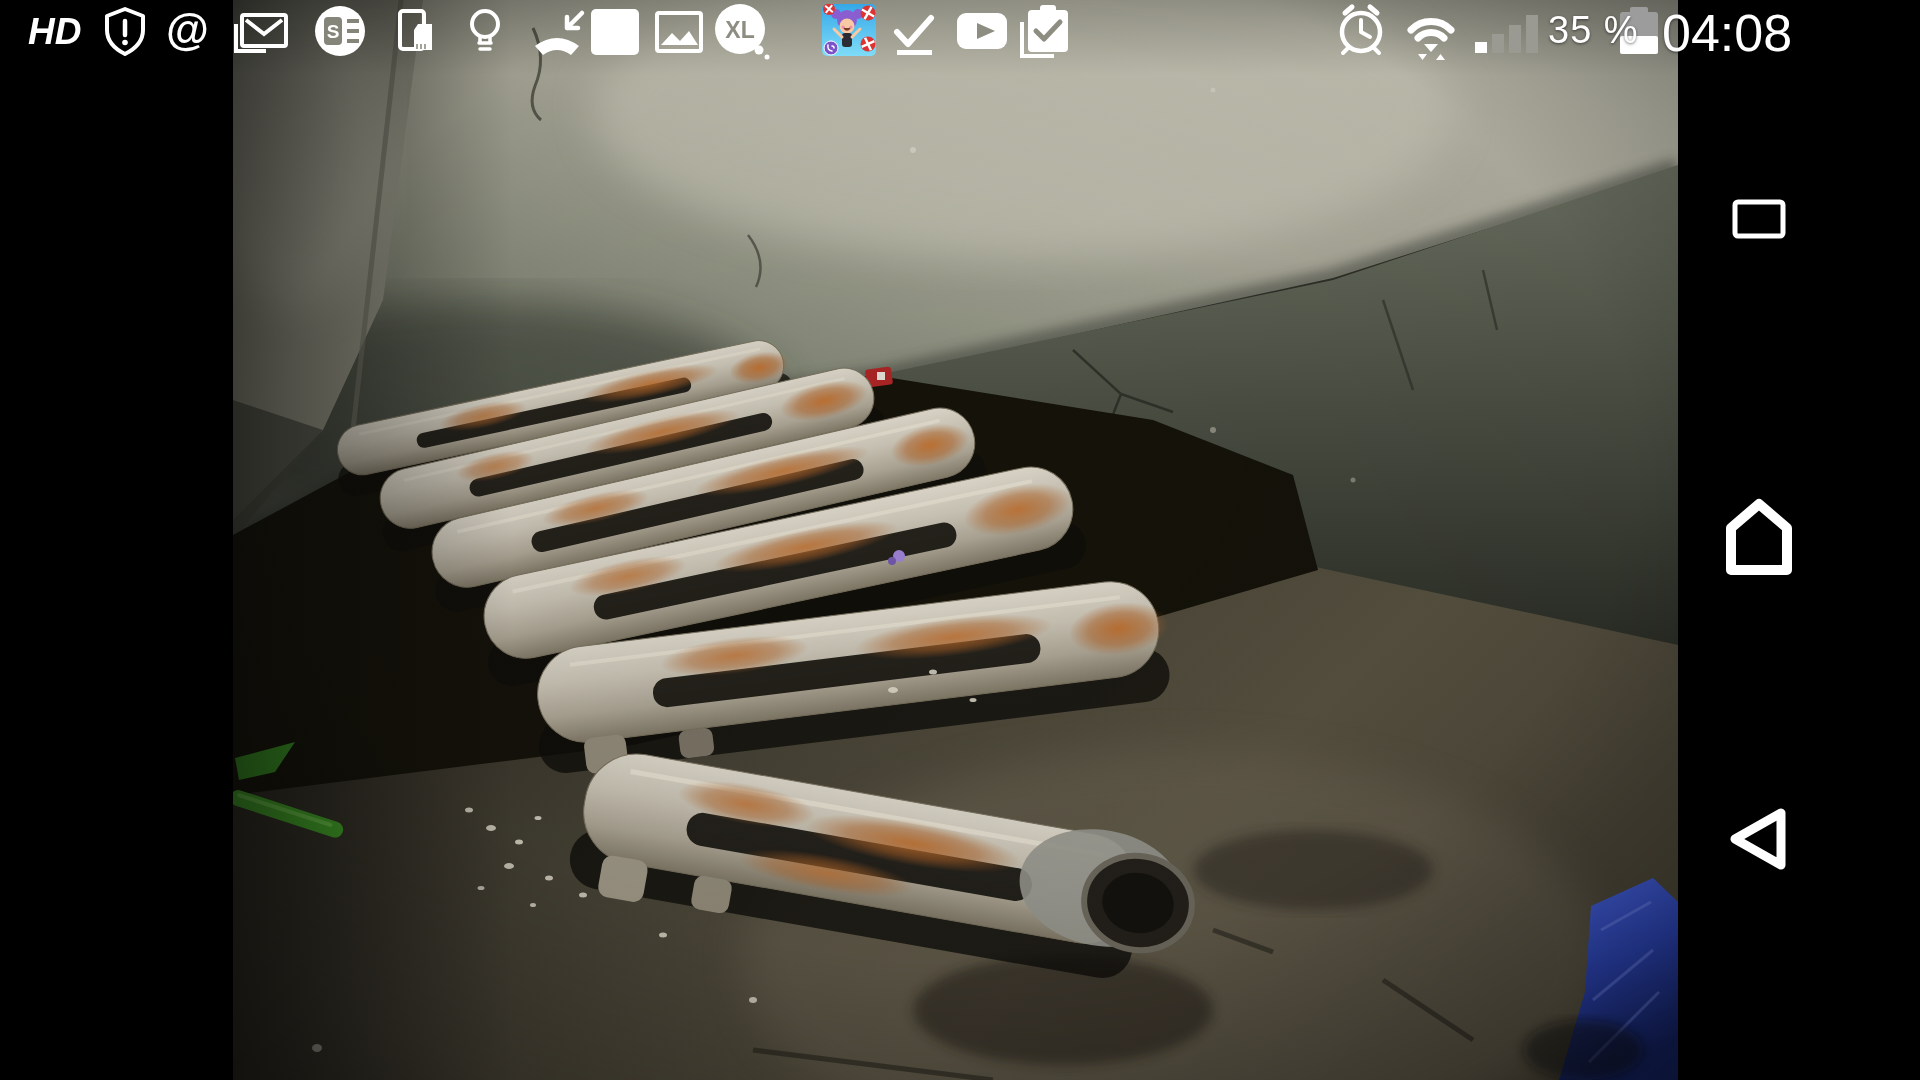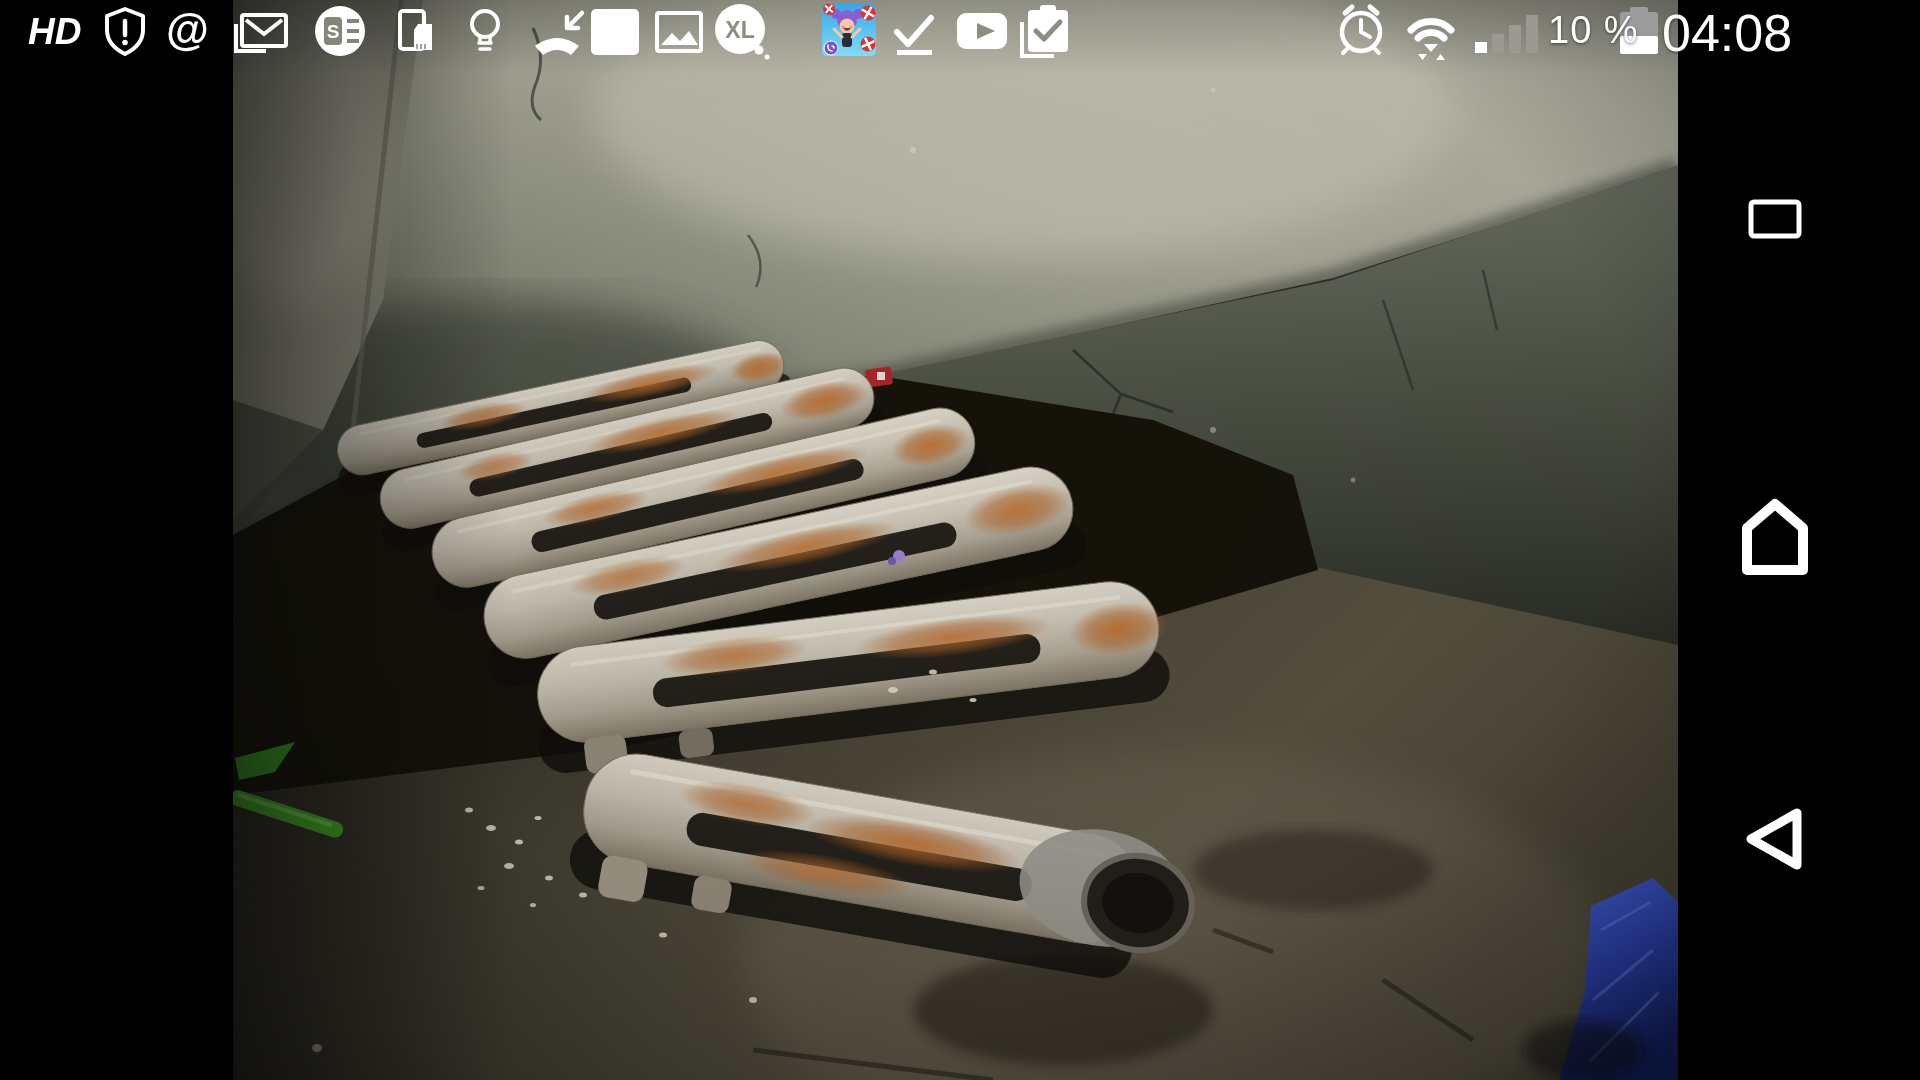--- a/index.html
+++ b/index.html
@@ -1,17 +1,17 @@
 <!DOCTYPE html>
 <html><head>
 <meta charset="utf-8">
 <style>
   html,body{margin:0;padding:0;background:#000;width:1920px;height:1080px;overflow:hidden;
     font-family:"Liberation Sans",sans-serif;}
-  .screen{position:relative;width:1880px;height:1080px;background:#000;padding-left:16px;}
+  .screen{position:relative;width:1880px;height:1080px;background:#000;}
   .photo-wrap{position:absolute;left:233px;top:0;width:1445px;height:1080px;overflow:hidden;background:#2a281f;}
   .photo-wrap svg{display:block;width:100%;height:100%;}
   .status-bar{position:absolute;left:0;top:0;width:1920px;height:60px;z-index:10;}
   .sb-left{position:absolute;left:0;top:0;width:1110px;height:60px;}
   .sb-right{position:absolute;left:1330px;top:0;width:340px;height:60px;}
   .sb-text{position:absolute;color:#fff;text-shadow:0 1px 3px rgba(0,0,0,.55);white-space:nowrap;}
   .sb-percent{left:1548px;top:9px;font-size:38px;letter-spacing:1px;}
   .sb-time{left:1662px;top:3px;font-size:52px;letter-spacing:0px;}
   .nav-bar{position:absolute;right:0;top:0;width:242px;height:1080px;z-index:10;}
   .nav-btn{position:absolute;left:0;width:242px;display:flex;justify-content:center;cursor:pointer;}
@@ -357,21 +357,21 @@
         <rect x="179" y="25" width="12" height="28" fill="#9a9a93"></rect>
         <rect x="196" y="15" width="12" height="38" fill="#9a9a93"></rect>
       </g>
       <g>
         <rect x="300" y="7" width="18" height="7" rx="2" fill="#9c9c9c"></rect>
         <rect x="290" y="12" width="38" height="42" rx="3" fill="#9c9c9c"></rect>
         <rect x="290" y="36" width="38" height="18" rx="2" fill="#fff"></rect>
       </g>
     </svg>
 
-    <span class="sb-text sb-percent">10 %</span>
+    <span class="sb-text sb-percent">35 %</span>
     <span class="sb-text sb-time">04:08</span>
   </div>
 
   <div class="nav-bar">
     <div class="nav-btn nav-recents">
       <svg width="60" height="46" viewBox="0 0 60 46">
         <rect x="6" y="6" width="48" height="34" rx="3" fill="none" stroke="#fff" stroke-width="5"></rect>
       </svg>
     </div>
     <div class="nav-btn nav-home">

